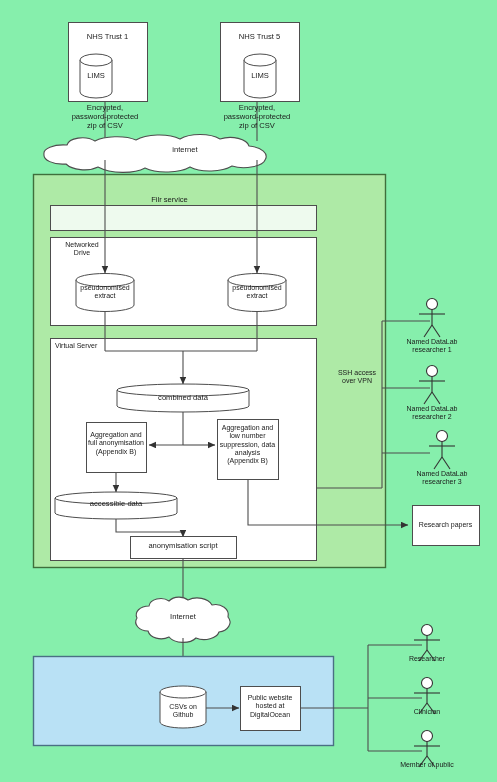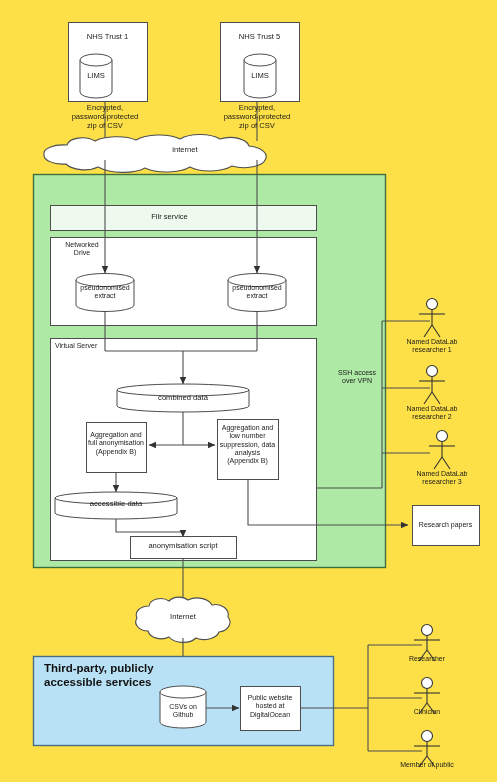--- a/index.html
+++ b/index.html
@@ -11,21 +11,21 @@
   body {
     font-family: "Liberation Sans", sans-serif;
     width: 497px;
     height: 782px;
     overflow: hidden;
   }
   #diagram {
     position: relative;
     width: 497px;
     height: 782px;
-    background: #fde047;
+    background: #86efac;
   }
   #svg-layer {
     position: absolute;
     top: 0;
     left: 0;
     width: 497px;
     height: 782px;
   }
   .lbl {
     position: absolute;
@@ -238,21 +238,21 @@
 
   <div class="lbl t8" style="left:220px; top:33px; width:79px;">NHS Trust 5</div>
   <div class="lbl t8" style="left:240px; top:72px; width:40px;">LIMS</div>
   <div class="lbl t8" style="left:212px; top:104px; width:90px;">Encrypted,
 password-protected
 zip of CSV</div>
 
   <div class="lbl t8" style="left:145px; top:146px; width:80px;">internet</div>
 
 
-  <div class="lbl t8" style="left:50px; top:213px; width:239px;">Filr service</div>
+  <div class="lbl t8" style="left:50px; top:196px; width:239px;">Filr service</div>
 
   <div class="lbl t7" style="left:55px; top:241px; width:54px; text-align:center;">Networked
 Drive</div>
 
   <div class="lbl t7" style="left:76px; top:284px; width:58px;">pseudonomised
 extract</div>
   <div class="lbl t7" style="left:228px; top:284px; width:58px;">pseudonomised
 extract</div>
 
   <div class="lbl t7" style="left:55px; top:342px; width:70px; text-align:left;">Virtual Server</div>
@@ -280,22 +280,20 @@
 researcher 1</div>
   <div class="lbl t7" style="left:396px; top:405px; width:72px;">Named DataLab
 researcher 2</div>
   <div class="lbl t7" style="left:406px; top:470px; width:72px;">Named DataLab
 researcher 3</div>
 
   <div class="lbl t7" style="left:412px; top:521px; width:67px;">Research papers</div>
 
   <div class="lbl t8" style="left:158px; top:613px; width:50px;">Internet</div>
 
-  <div class="zone-title" style="left:44px; top:661px; width:170px;">Third-party, publicly
-accessible services</div>
 
   <div class="lbl t7" style="left:157px; top:703px; width:52px;">CSVs on
 Github</div>
 
   <div class="lbl t7" style="left:240px; top:694px; width:60px;">Public website
 hosted at
 DigitalOcean</div>
 
   <div class="lbl t7" style="left:392px; top:655px; width:70px;">Researcher</div>
   <div class="lbl t7" style="left:392px; top:708px; width:70px;">Clinician</div>

